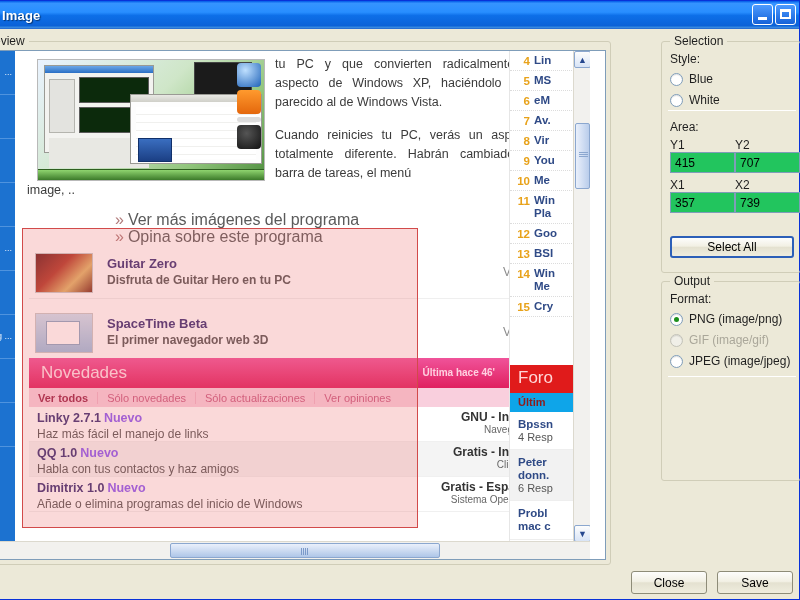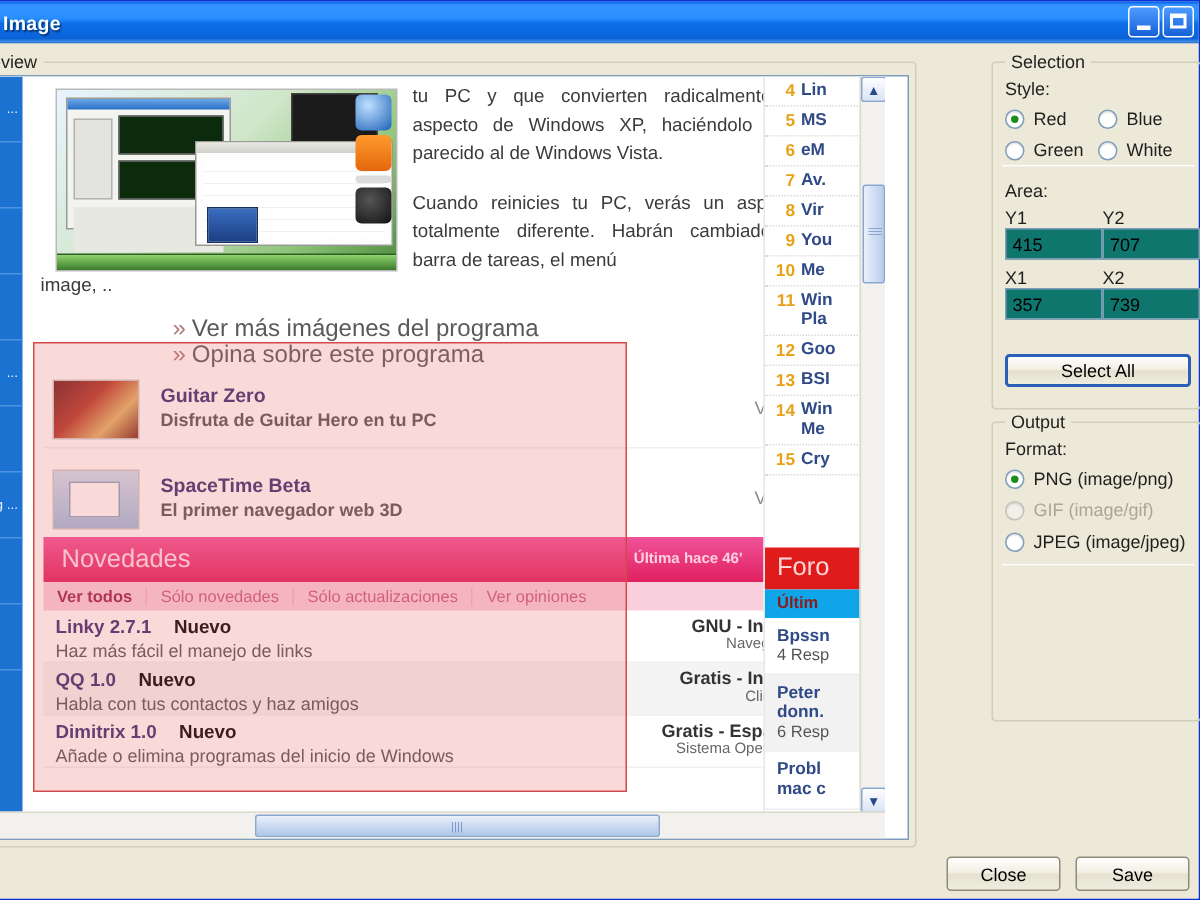--- a/index.html
+++ b/index.html
@@ -224,21 +224,21 @@
   .nov-tabs .t { padding: 0 9px; color: #c95b82; border-right: 1px solid #f0b4c8; }
   .nov-tabs .t.active { color: #9c2348; font-weight: bold; }
   .nov-tabs .t:last-child { border-right: none; }
 
   .nov-row { position: relative; height: 35px; border-bottom: 1px solid #f0f0f0; }
   .nov-row.alt { background: #f4f4f4; }
   .nov-row .nm {
     position: absolute; left: 8px; top: 4px;
     font-size: 12.5px; font-weight: bold; color: #3a2f75;
   }
-  .nov-row .badge { color: #000000; margin-left: 15px; }
+  .nov-row .badge { color: #8b5cf6; margin-left: 3px; }
   .nov-row .ds { position: absolute; left: 8px; top: 20px; font-size: 12px; color: #555; }
   .nov-row .rt {
     position: absolute; right: 6px; top: 3px; text-align: right;
     font-size: 12px; font-weight: bold; color: #333;
   }
   .nov-row .rt small { display: block; font-weight: normal; color: #666; }
 
   
   #page-rank {
     position: absolute; left: 534px; top: 0; width: 81px; height: 491px;
@@ -335,21 +335,21 @@
   }
   .radio.on::after {
     content: ''; position: absolute; left: 3px; top: 3px;
     width: 5px; height: 5px; border-radius: 50%; background: #1b8f1b;
   }
   .radio.dis { border-color: #c2c2b8; background: #f0efe8; }
   .radio-row.dis .lbl { color: #aaa79a; }
 
   .txtbox {
     width: 65px; height: 21px; border: 1px solid #7f9db9;
-    background: #0f766e; font-size: 12px; color: #000;
+    background: #22c55e; font-size: 12px; color: #000;
     padding: 2px 4px; outline: none;
     font-family: "Liberation Sans", sans-serif;
   }
   .hr { height: 1px; background: #d6d3c3; border-bottom: 1px solid #fff; }
 
   .btn {
     background: linear-gradient(to bottom,#fdfdfc 0%,#f2f0e4 45%,#e4e1d0 52%,#efedde 100%);
     border: 1px solid #8e8c78; border-radius: 3px;
     font-size: 12px; color: #000; cursor: default;
     font-family: "Liberation Sans", sans-serif;
@@ -579,30 +579,20 @@
     </div>
 
     <div class="group" id="sel-group">
       <span class="legend">Selection</span>
 
       <div style="position:absolute;left:8px;top:10px;width:124px;">
         <div class="lbl" style="margin-bottom:6px;">Style:</div>
         <div style="display:flex;">
           <div style="width:62px;">
             <div class="radio-row">
-              <span class="radio on"></span>
-              <span class="lbl">Red</span>
-            </div>
-            <div class="radio-row">
-              <span class="radio"></span>
-              <span class="lbl">Green</span>
-            </div>
-          </div>
-          <div style="width:62px;">
-            <div class="radio-row">
               <span class="radio"></span>
               <span class="lbl">Blue</span>
             </div>
             <div class="radio-row">
               <span class="radio"></span>
               <span class="lbl">White</span>
             </div>
           </div>
         </div>
       </div>

